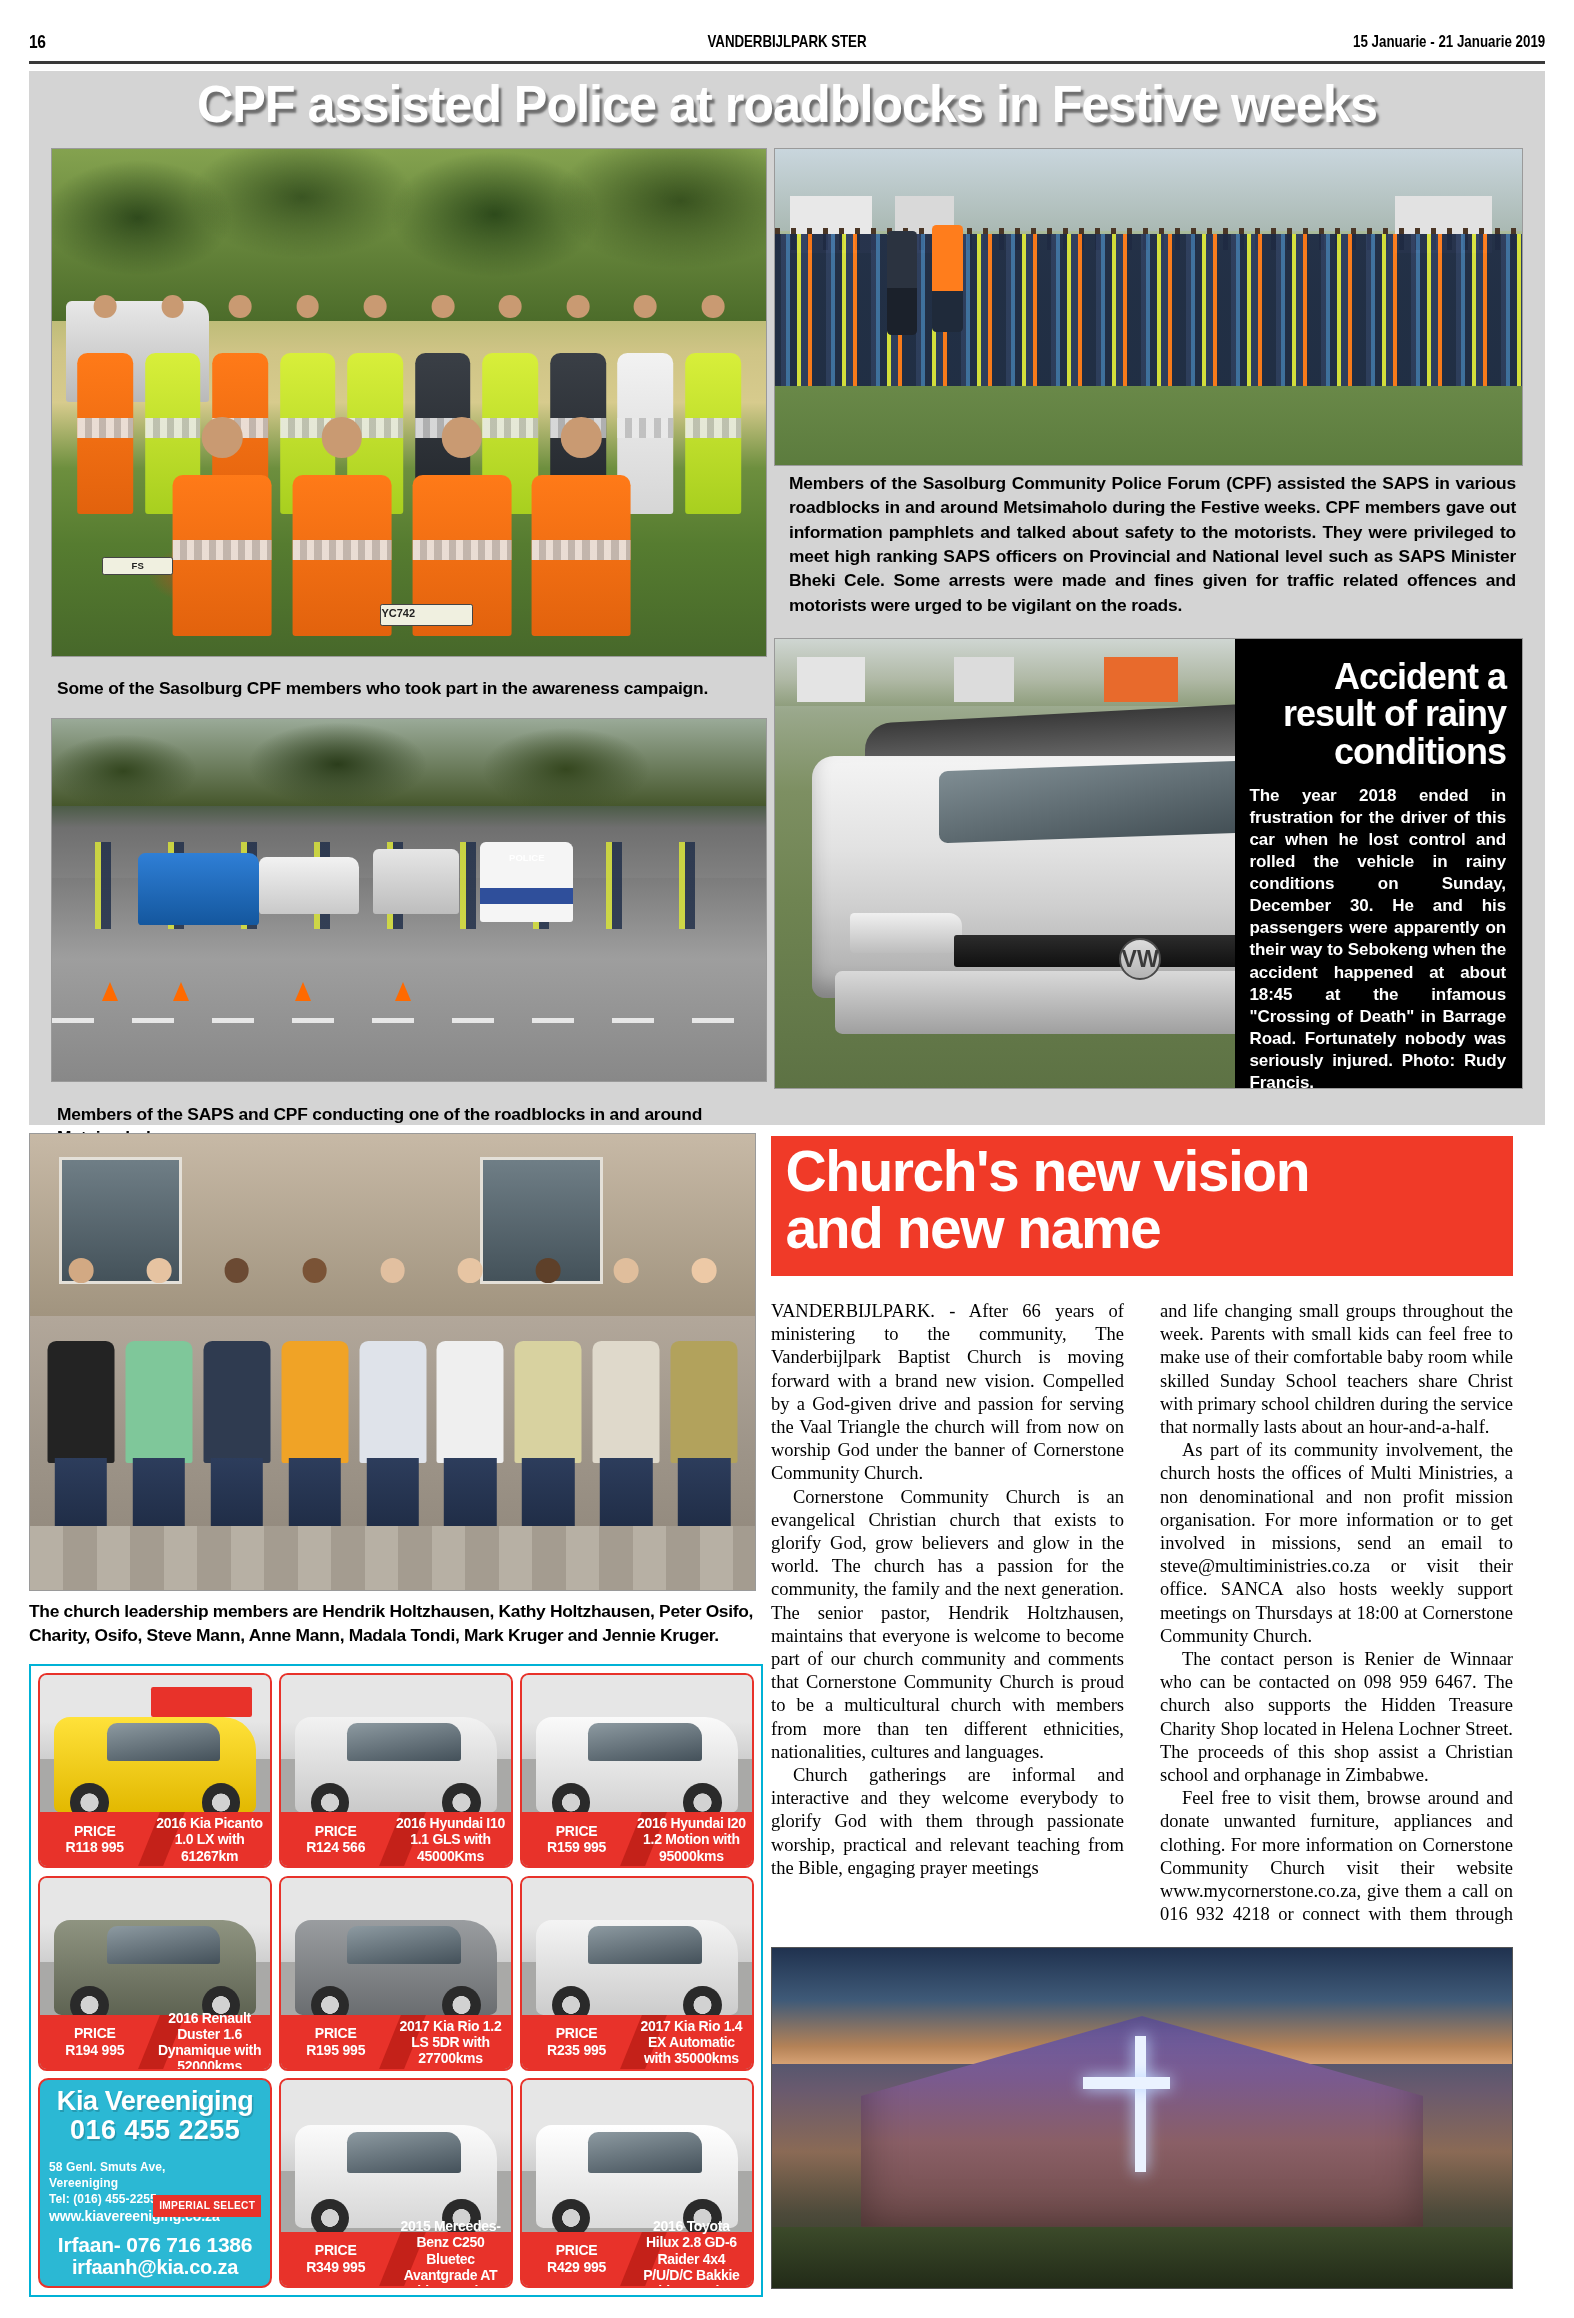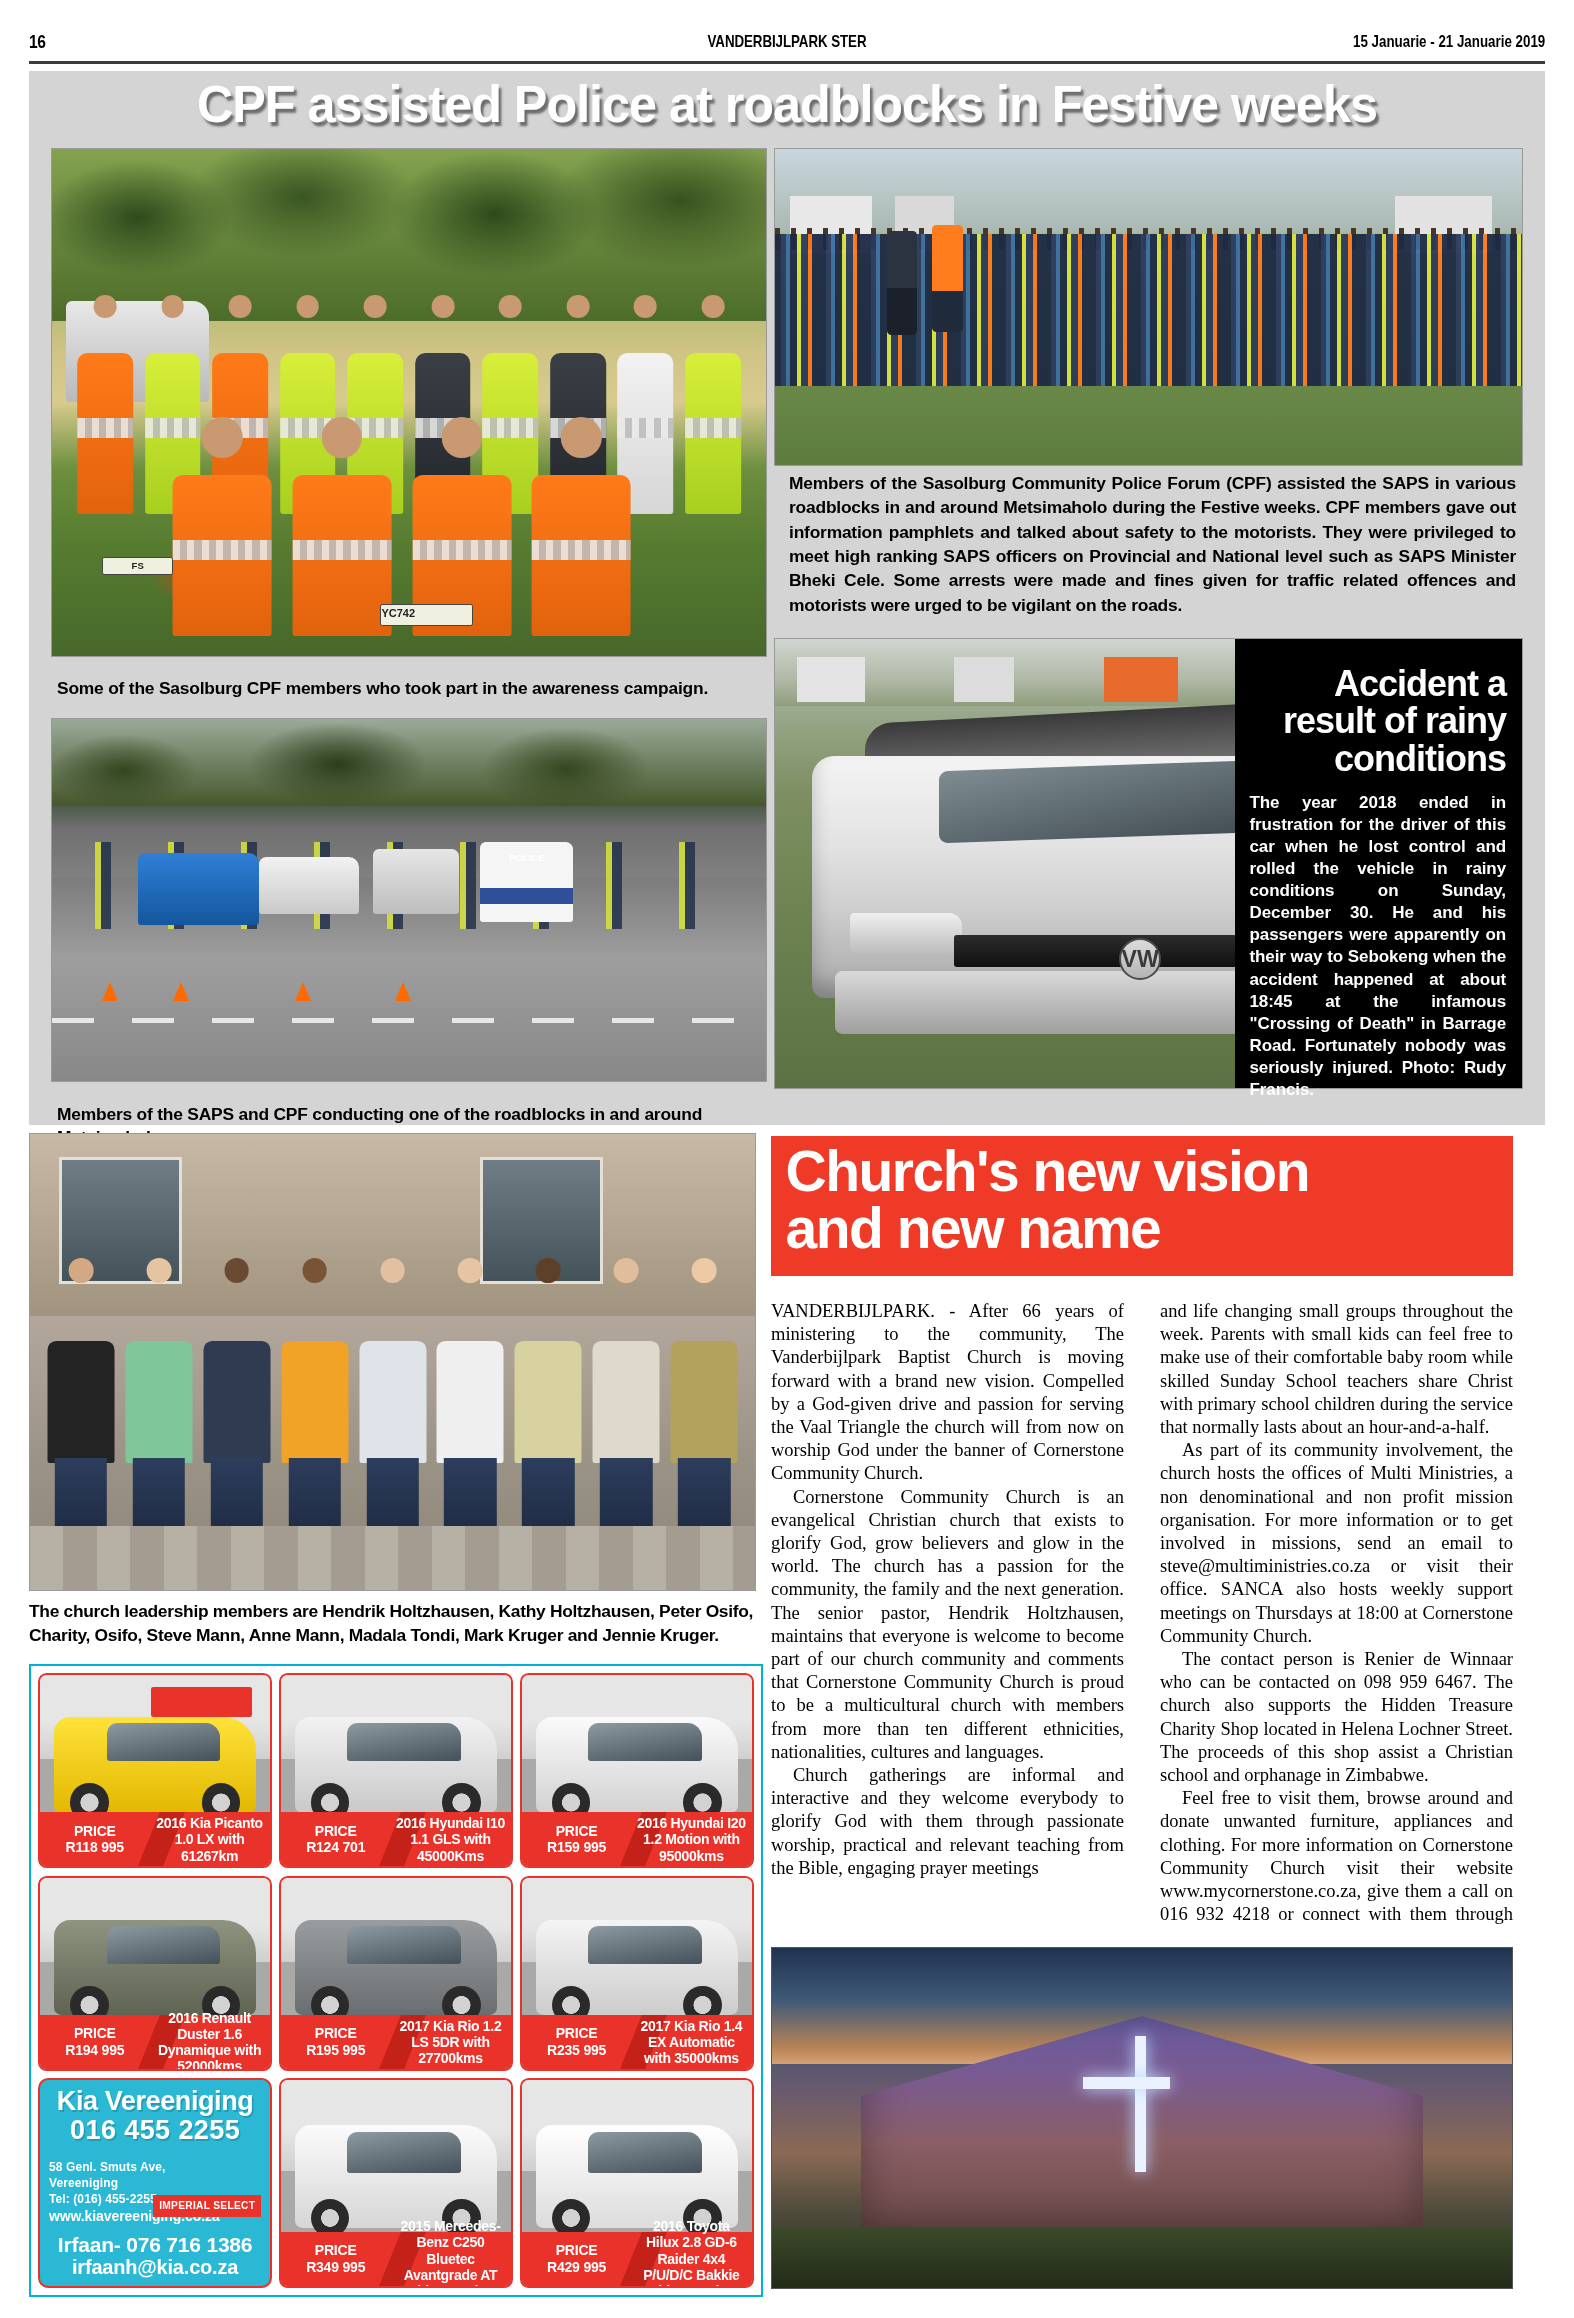--- a/index.html
+++ b/index.html
@@ -251,21 +251,21 @@
   }
   #photo-accident .headlight-r {
     position:absolute; right:10%; bottom:30%; width:15%; height:9%;
     background:linear-gradient(180deg,#f0f0f0,#bdbdbd); border-radius:13px 4.4px 4.4px 13px;
   }
   #accident-overlay {
     position:absolute; right:0; top:0; width:287px; height:100%;
     background:#000000; color:#ffffff;
   }
   #accident-overlay .ov-head {
-    padding:26px 16px 0 13px; text-align:right;
+    padding:19px 16px 0 13px; text-align:right;
     font-size:36px; font-weight:bold; line-height:1.04; letter-spacing:-1px;
   }
   #accident-overlay .ov-body {
     padding:14.5px 16px 0 14.5px; text-align:justify; text-align-last:left;
     font-size:17px; font-weight:bold; line-height:1.30; letter-spacing:-0.1px;
   }
 
   
   .gcap {
     position:absolute; color:#000; font-weight:bold;
@@ -708,21 +708,21 @@
     <div class="carcard bg-paving">
       <div class="bld-bg"></div>
       <div class="car-shape" style="background:linear-gradient(180deg,#f2f2f2,#c9c9c9)">
         <div class="car-win"></div>
           <div class="car-wh1"></div>
           <div class="car-wh2"></div>
       </div>
       <div class="pricebar">
         <div class="plabel">
           <div>PRICE</div>
-          <div>R124 701</div>
+          <div>R124 566</div>
         </div>
         <div class="pdesc">2016 Hyundai I10 1.1 GLS with 45000Kms</div>
       </div>
     </div>
 
     <div class="carcard bg-paving">
       <div class="bld-bg"></div>
       <div class="car-shape" style="background:linear-gradient(180deg,#fafafa,#d2d2d2)">
         <div class="car-win"></div>
           <div class="car-wh1"></div>

